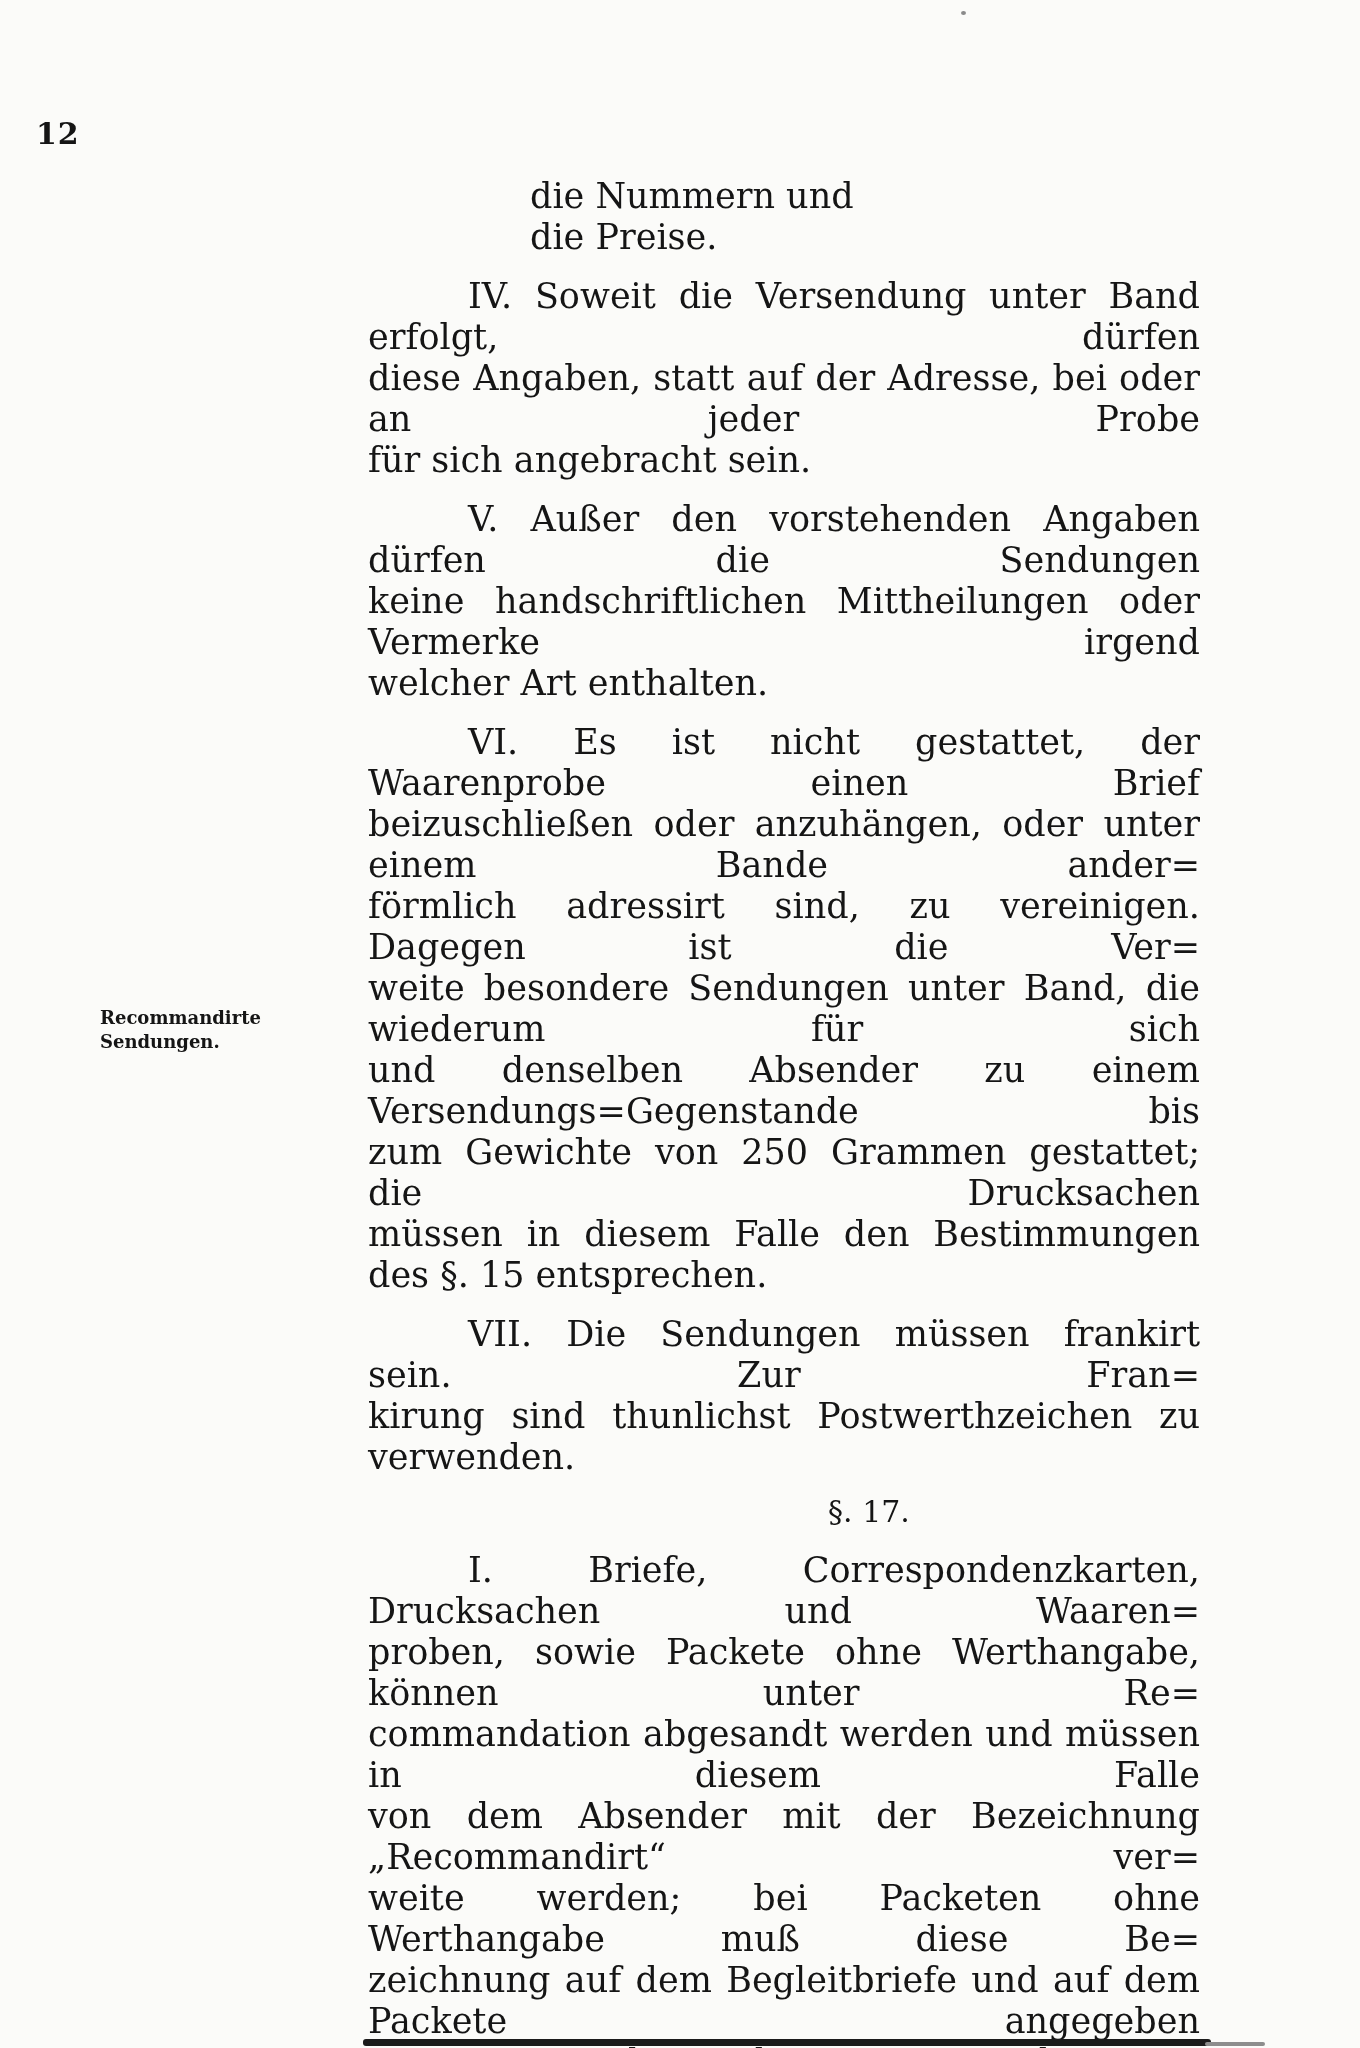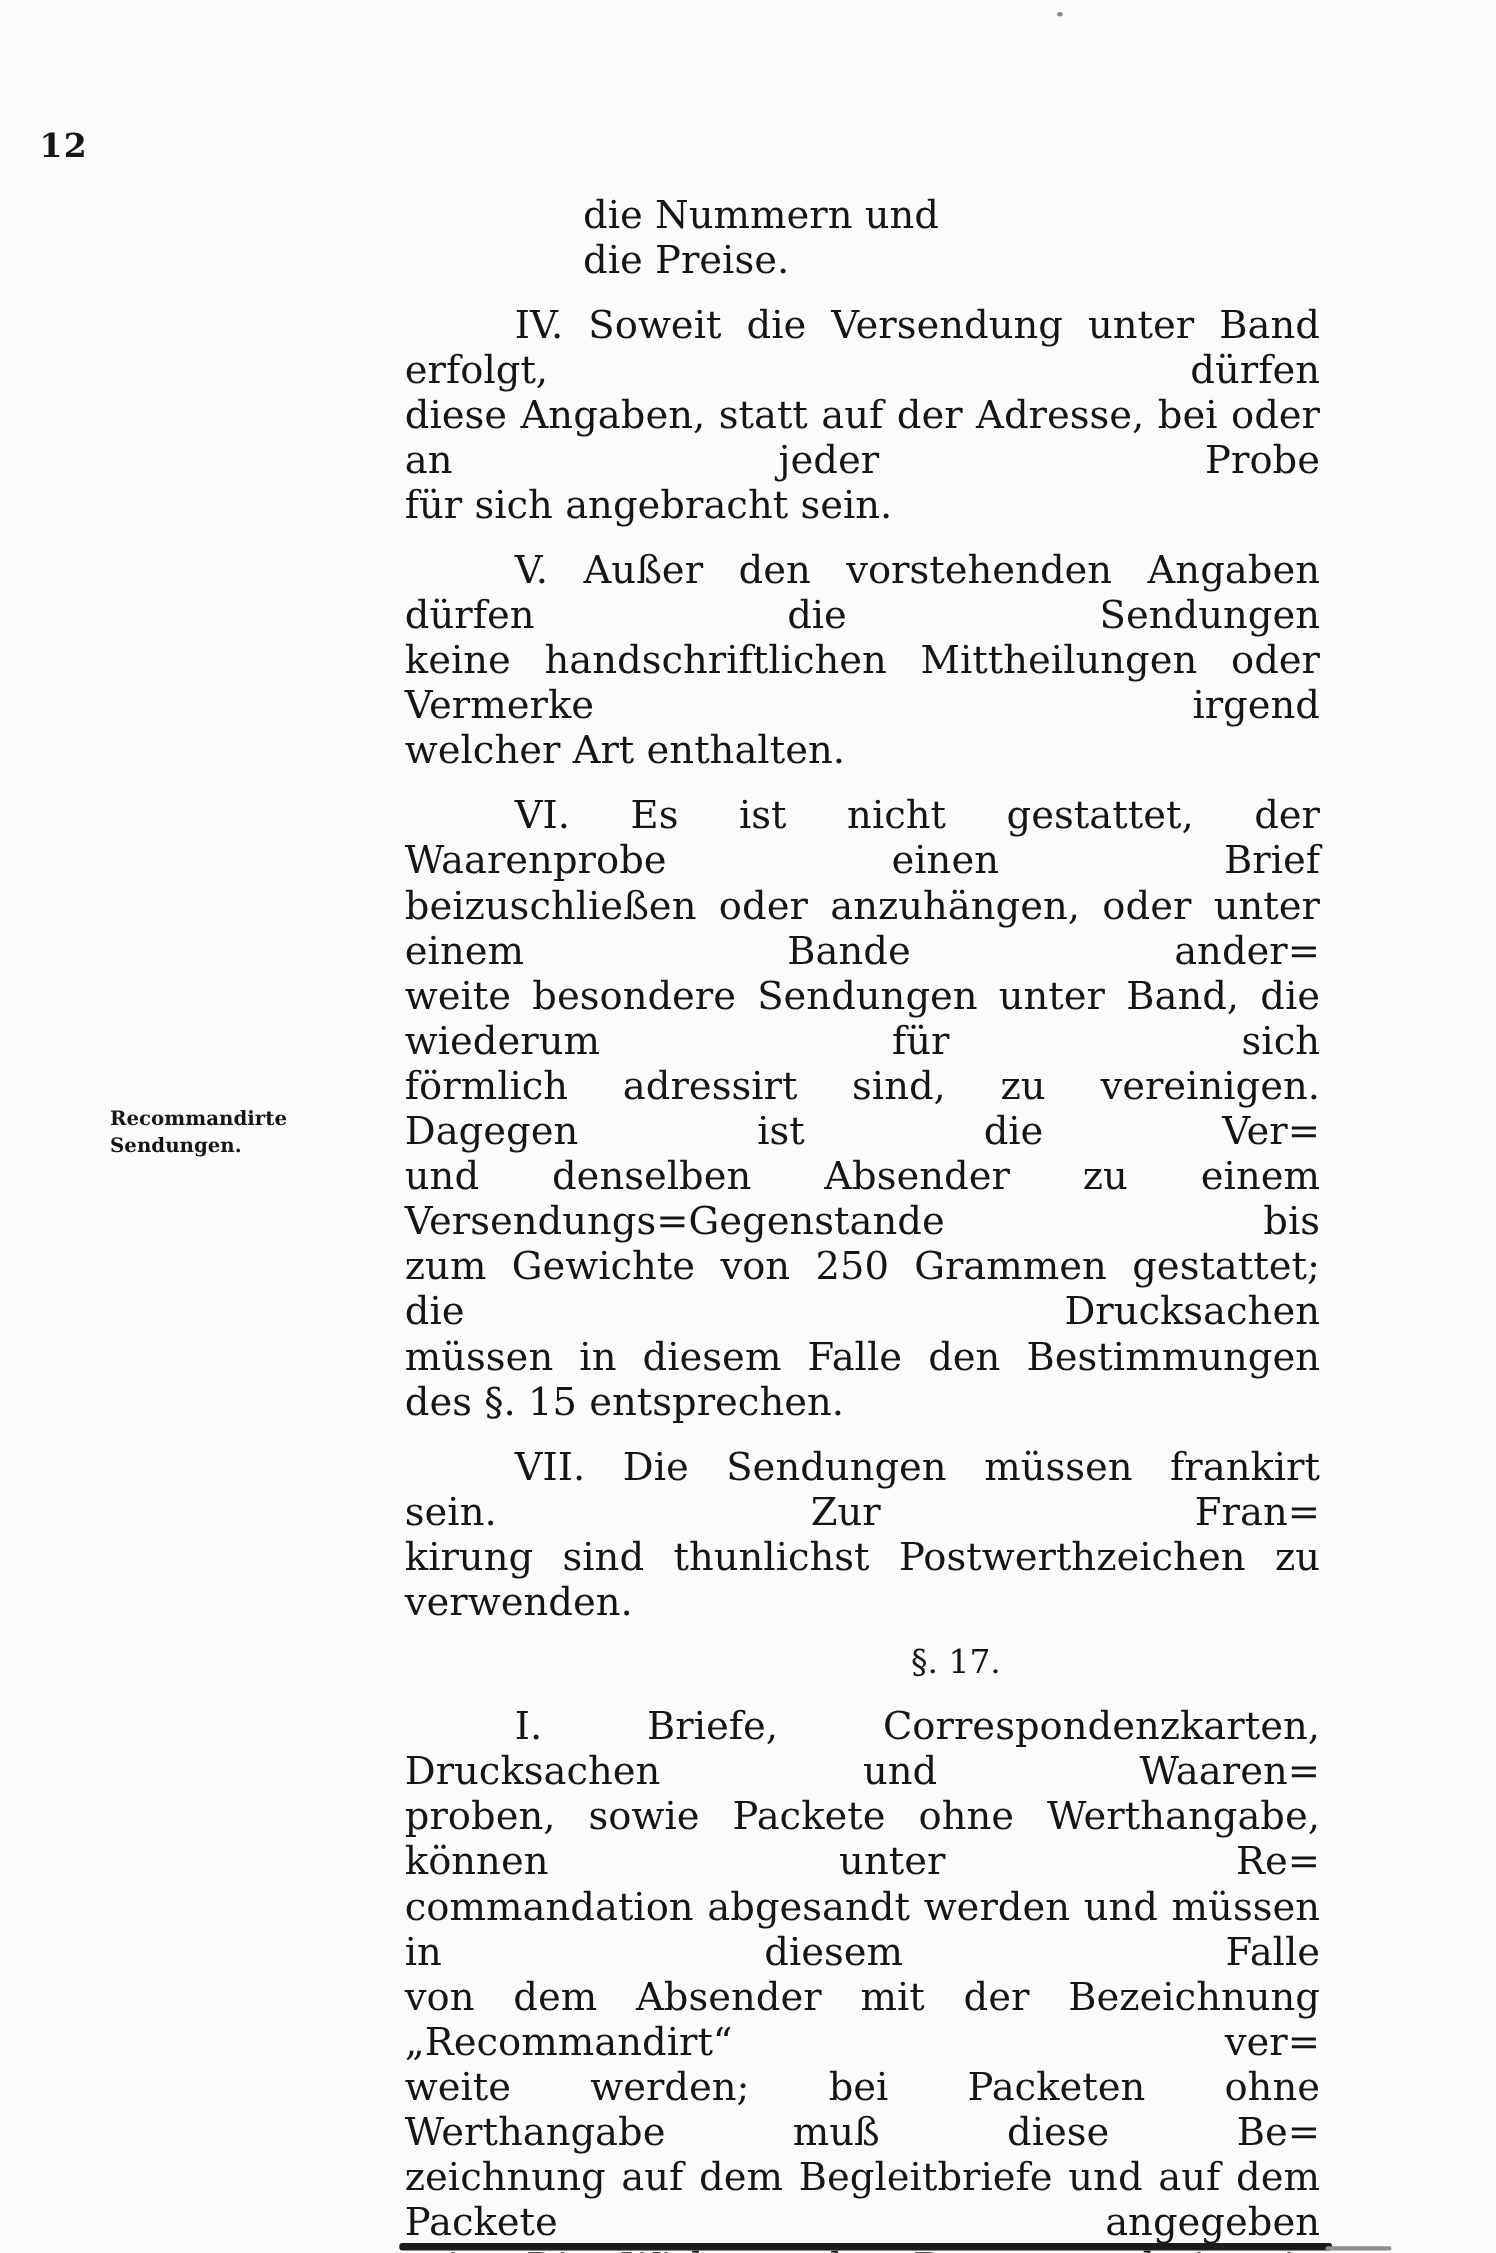--- a/index.html
+++ b/index.html
@@ -102,22 +102,22 @@
           <div class="line pl">für sich angebracht sein.</div>
         </div>
         <div class="block paragraph">
           <div class="line fi">V. Außer den vorstehenden Angaben dürfen die Sendungen</div>
           <div class="line">keine handschriftlichen Mittheilungen oder Vermerke irgend</div>
           <div class="line pl">welcher Art enthalten.</div>
         </div>
         <div class="block paragraph">
           <div class="line fi">VI. Es ist nicht gestattet, der Waarenprobe einen Brief</div>
           <div class="line">beizuschließen oder anzuhängen, oder unter einem Bande ander=</div>
+          <div class="line">förmlich adressirt sind, zu vereinigen.  Dagegen ist die Ver=</div>
           <div class="line">weite besondere Sendungen unter Band, die wiederum für sich</div>
-          <div class="line">förmlich adressirt sind, zu vereinigen.  Dagegen ist die Ver=</div>
           <div class="line">und denselben Absender zu einem Versendungs=Gegenstande bis</div>
           <div class="line">zum Gewichte von 250 Grammen gestattet; die Drucksachen</div>
           <div class="line pl">müssen in diesem Falle den Bestimmungen des §. 15 entsprechen.</div>
         </div>
         <div class="block paragraph">
           <div class="line fi">VII. Die Sendungen müssen frankirt sein.  Zur Fran=</div>
           <div class="line pl">kirung sind thunlichst Postwerthzeichen zu verwenden.</div>
         </div>
         <div class="block heading">§. 17.</div>
         <div class="block paragraph">

